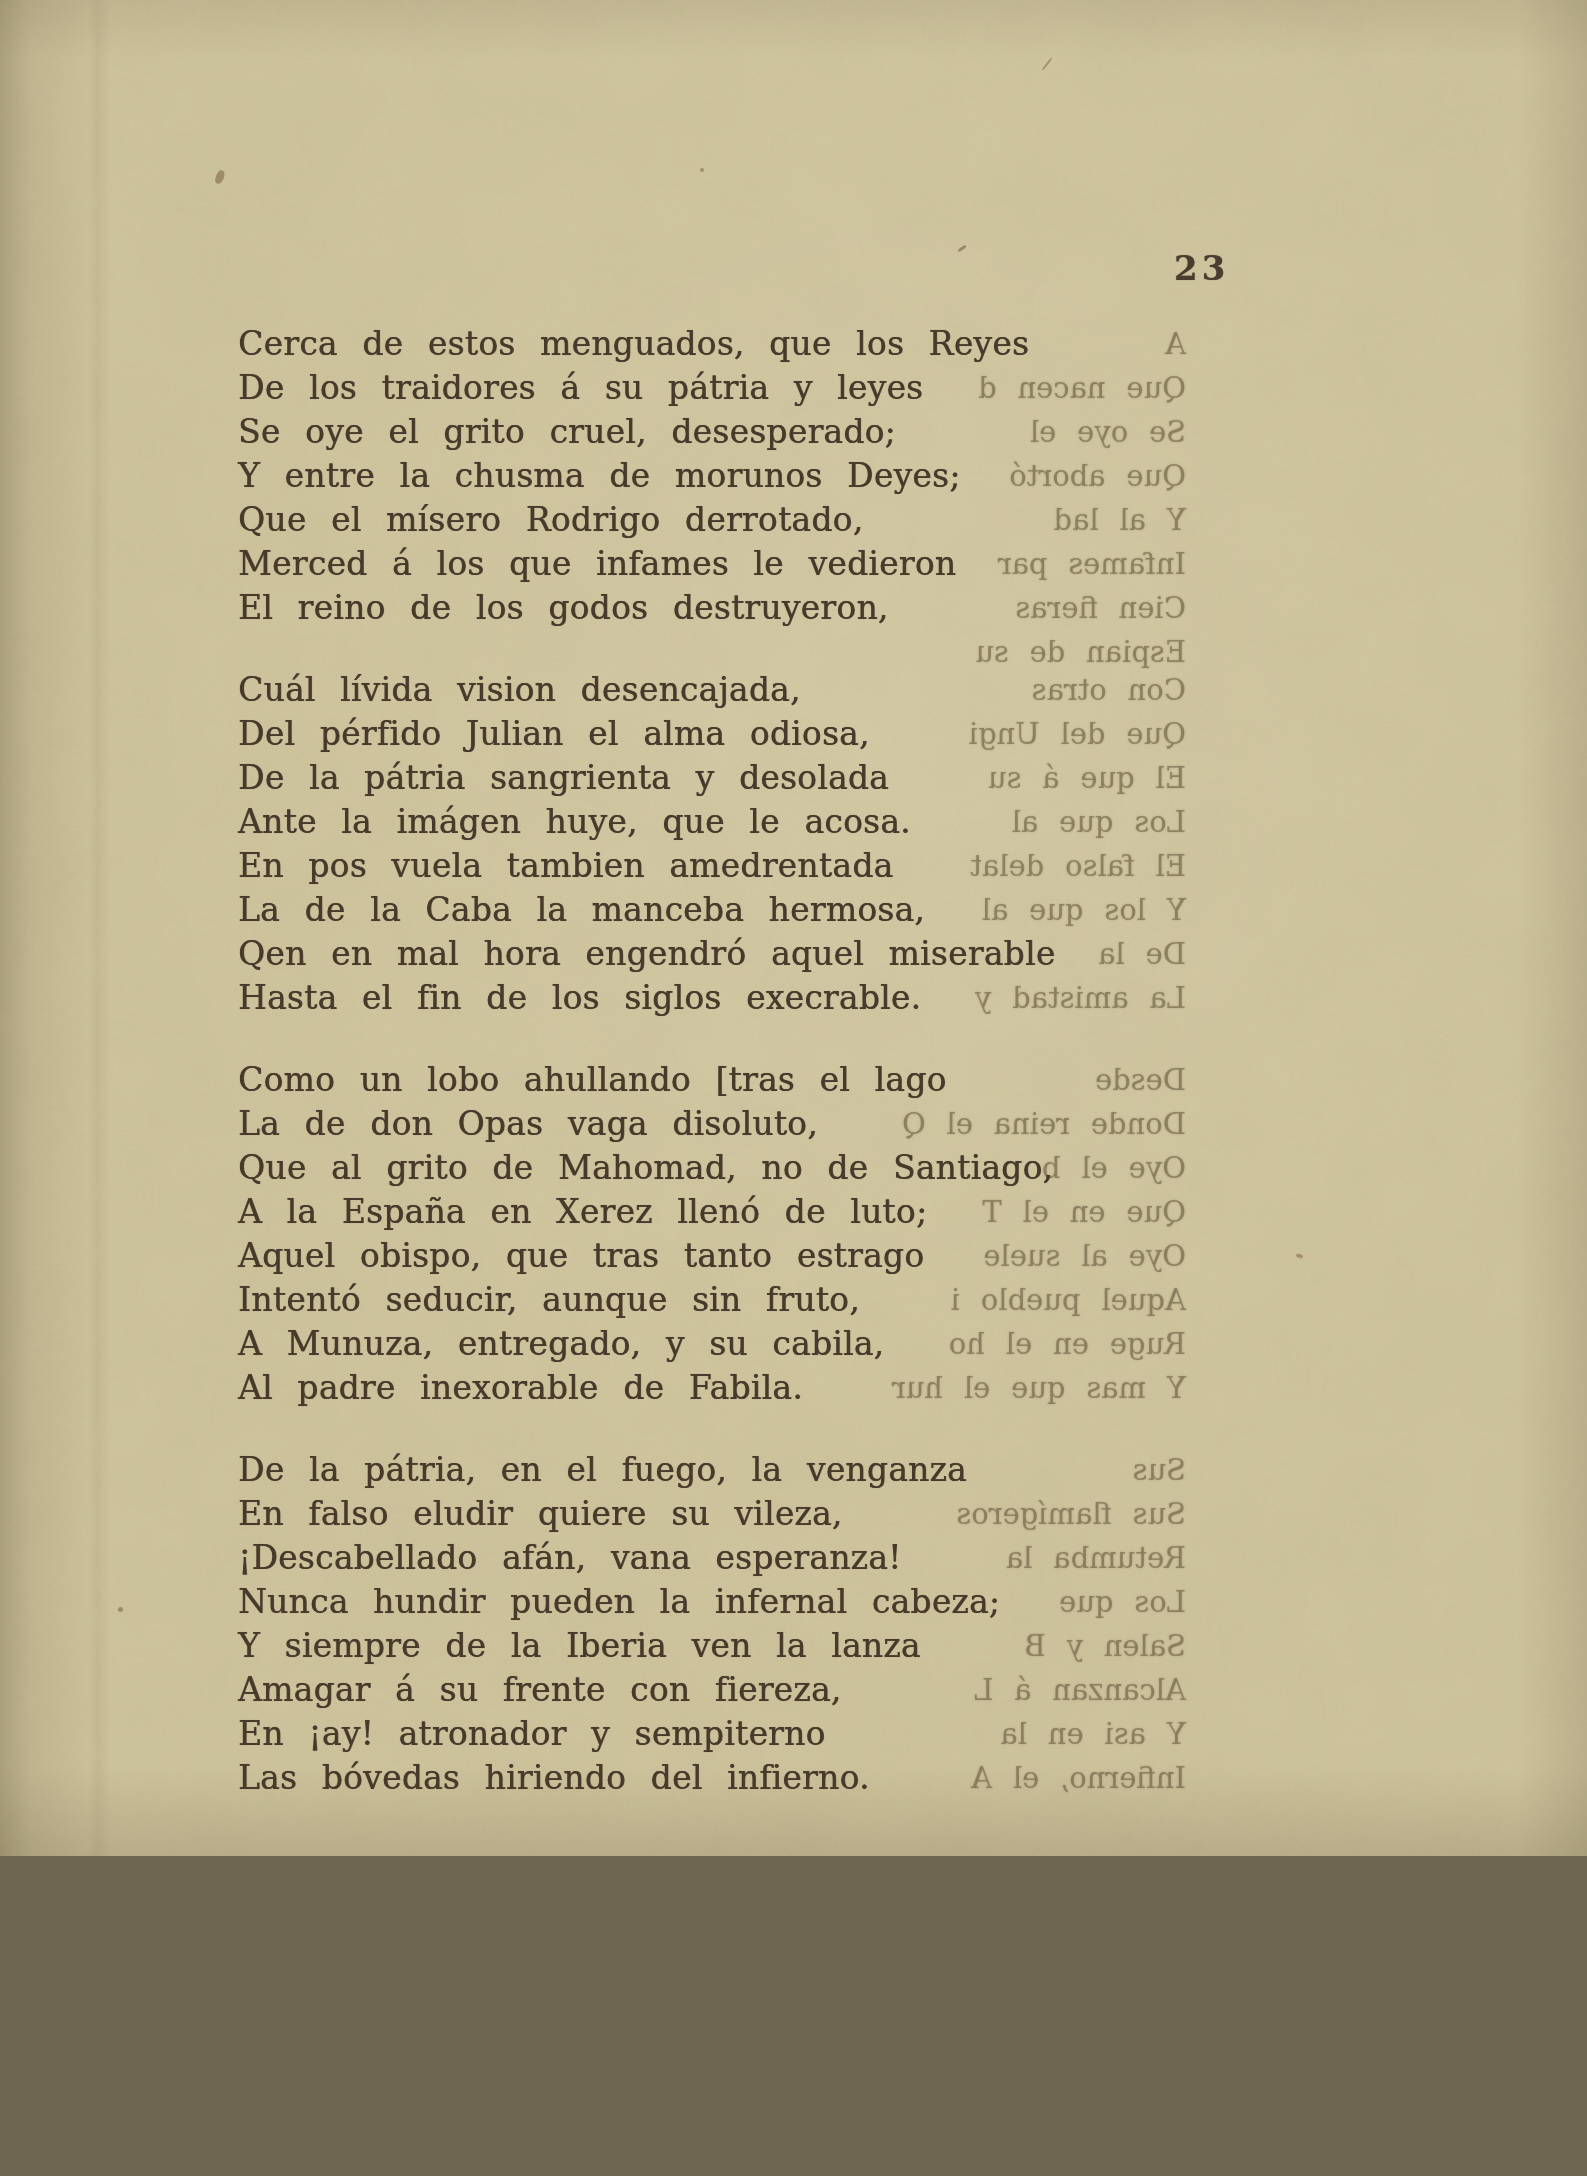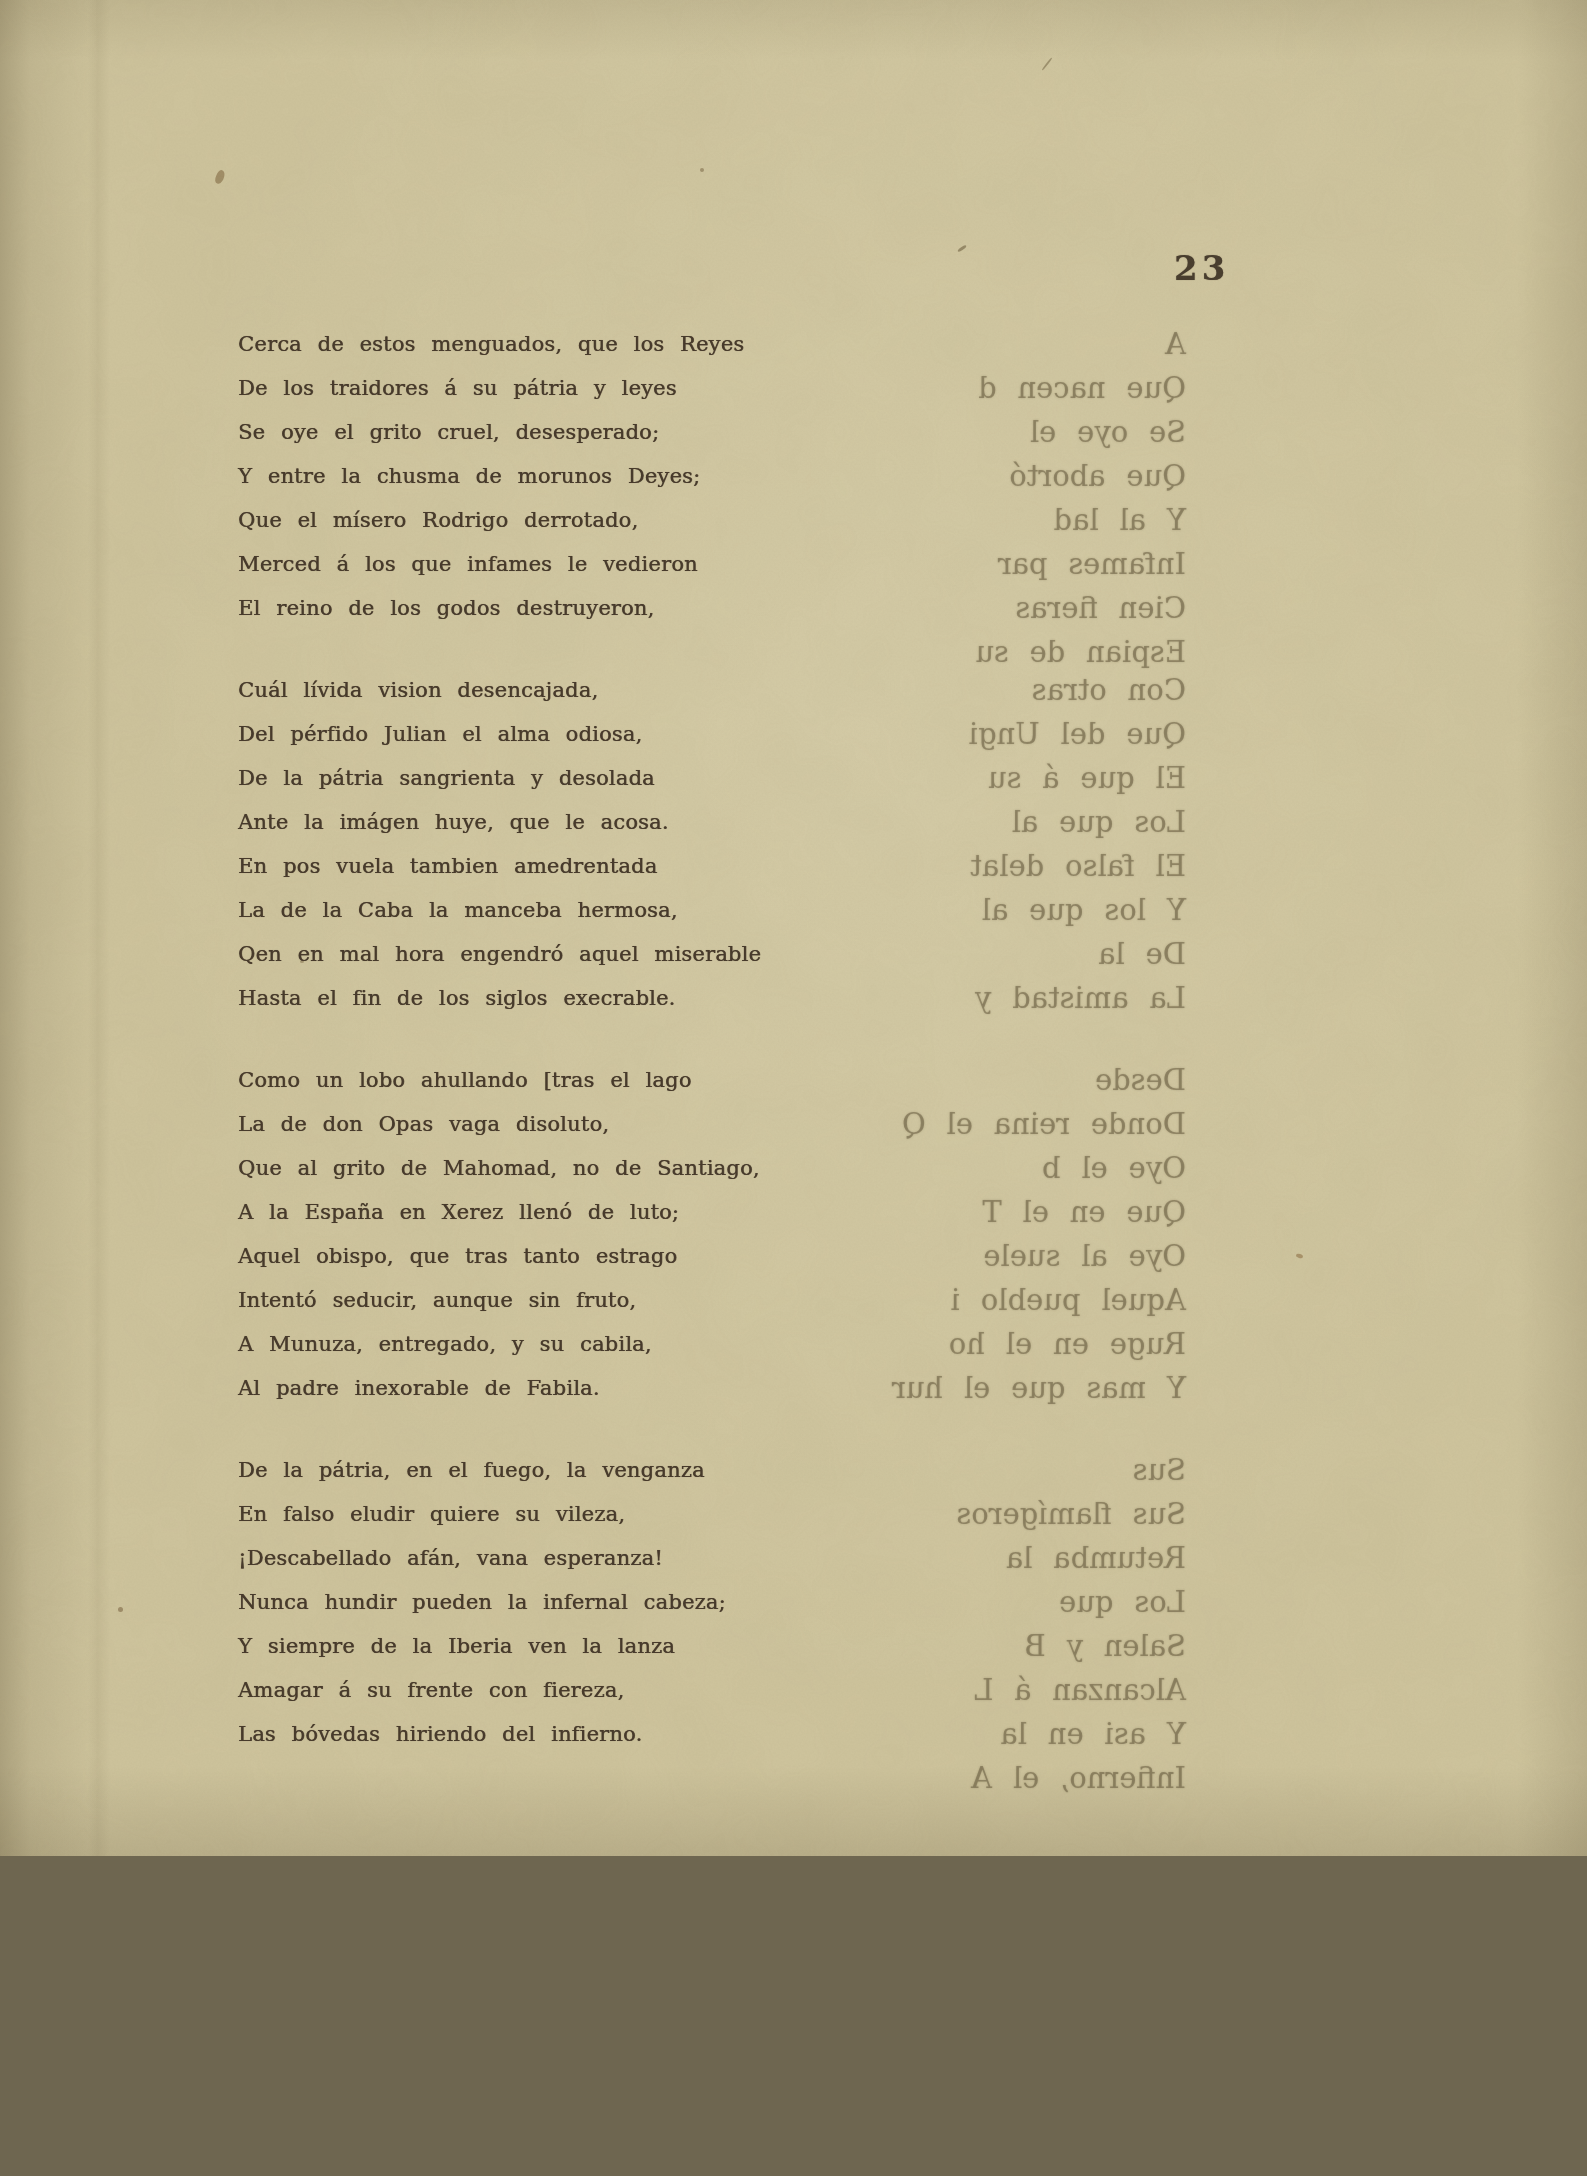--- a/index.html
+++ b/index.html
@@ -30,21 +30,21 @@
   }
 
   .poem { position:absolute; left:238px; top:322px; width:900px; }
 
   .stanza { position:relative; margin-bottom:38px; }
   .ghosts { position:absolute; inset:0; z-index:0; pointer-events:none; }
 
   .line {
     position:relative; z-index:1;
     font-family:"DejaVu Serif", serif;
-    font-size:21px; line-height:44px;
+    font-size:33px; line-height:44px;
     color:#473a2b;
     word-spacing:0.42em;
     letter-spacing:0.2px;
     white-space:nowrap;
     text-shadow:0.5px 0 0 rgba(71,58,43,0.75), 0 0 1px rgba(71,58,43,0.30);
   }
   .stanza .line:first-child { text-indent:88px; }
 
   .ghost-line {
     position:absolute; left:408px; width:540px;
@@ -145,20 +145,21 @@
           <div class="ghost-line" style="top: 220px;">Alcanzan á L</div>
           <div class="ghost-line" style="top: 264px;">Y asi en la</div>
           <div class="ghost-line" style="top: 308px;">Infierno, el A</div>
         </div>
         <div class="line">De la pátria, en el fuego, la venganza</div>
         <div class="line">En falso eludir quiere su vileza,</div>
         <div class="line">¡Descabellado afán, vana esperanza!</div>
         <div class="line">Nunca hundir pueden la infernal cabeza;</div>
         <div class="line">Y siempre de la Iberia ven la lanza</div>
         <div class="line">Amagar á su frente con fiereza,</div>
+        <div class="line">En ¡ay! atronador y sempiterno</div>
         <div class="line">Las bóvedas hiriendo del infierno.</div>
       </div>
     </div>
 
   <span class="speck s1"></span>
   <span class="speck s2"></span>
   <span class="speck s3"></span>
   <span class="speck s4"></span>
   <span class="speck s5"></span>
   <span class="speck s6"></span>

